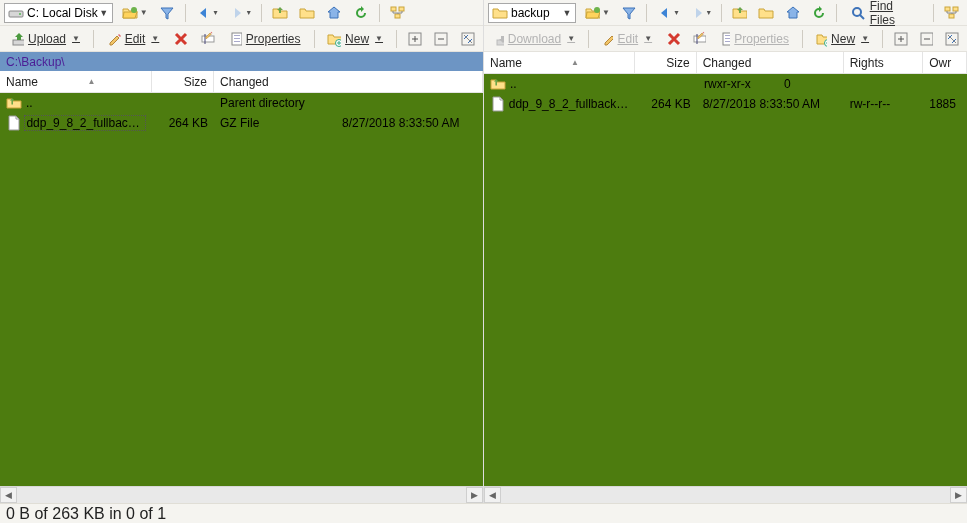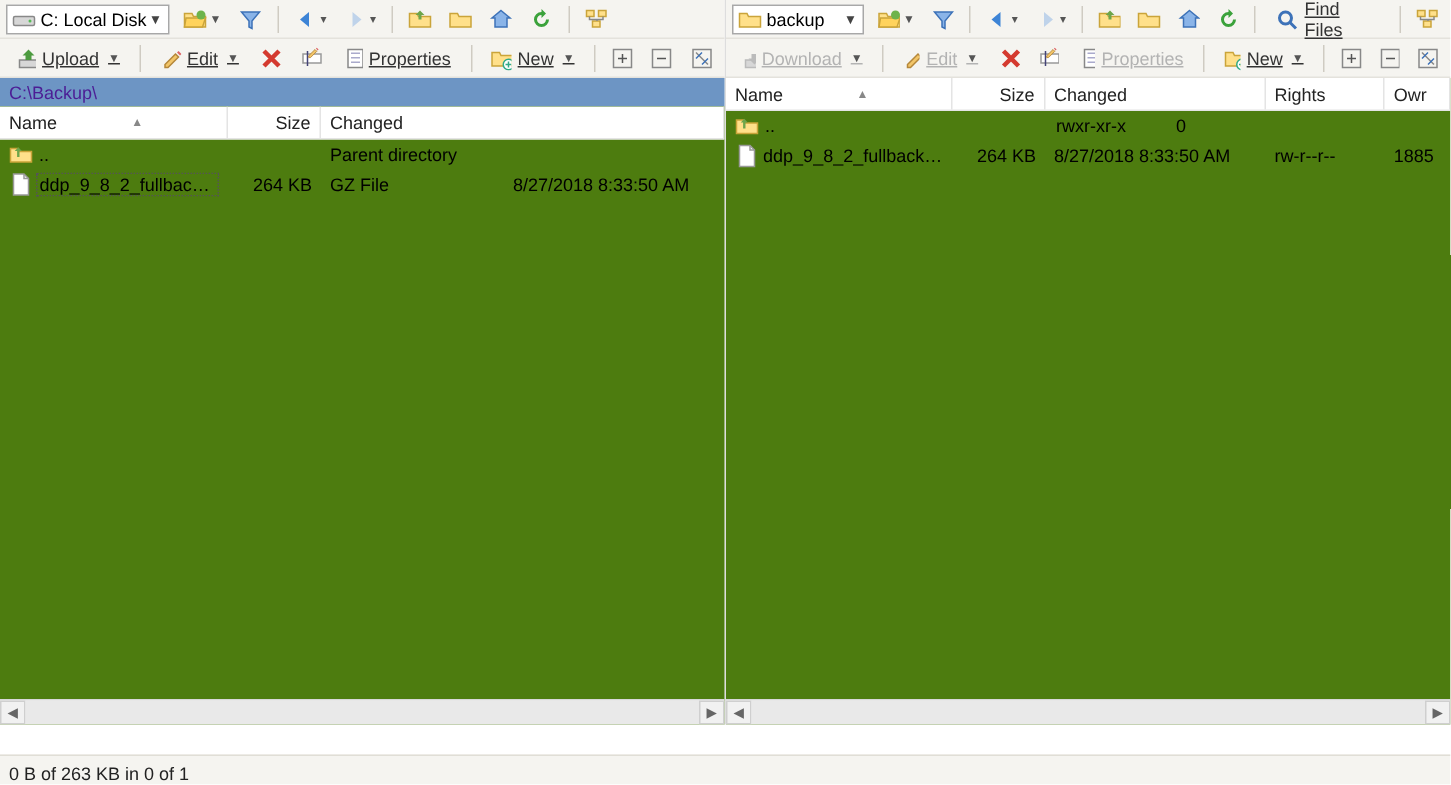--- a/index.html
+++ b/index.html
@@ -156,27 +156,26 @@
     border: 1px solid #cfcfcf;
     display: flex; align-items:center; justify-content:center;
     font-size: 9px; color: #666;
   }
   .hscroll .track { flex: 1; background: #e9e9e9; }
 
   
   .statusbar {
     height: 20px;
     display: flex;
-    align-items: flex-end;
+    align-items: center;
     padding: 0 6px;
     background: #f5f4f0;
     border-top: 1px solid #e0ded6;
-    font-size: 12px;
+    font-size: 16px;
     color: #222;
-    margin-top: 20px;
   }
 
   
   svg.icon { width: 16px; height: 16px; }
 </style>
 </head>
 <body>
 
 <svg width="0" height="0" style="position:absolute">
   <defs>

